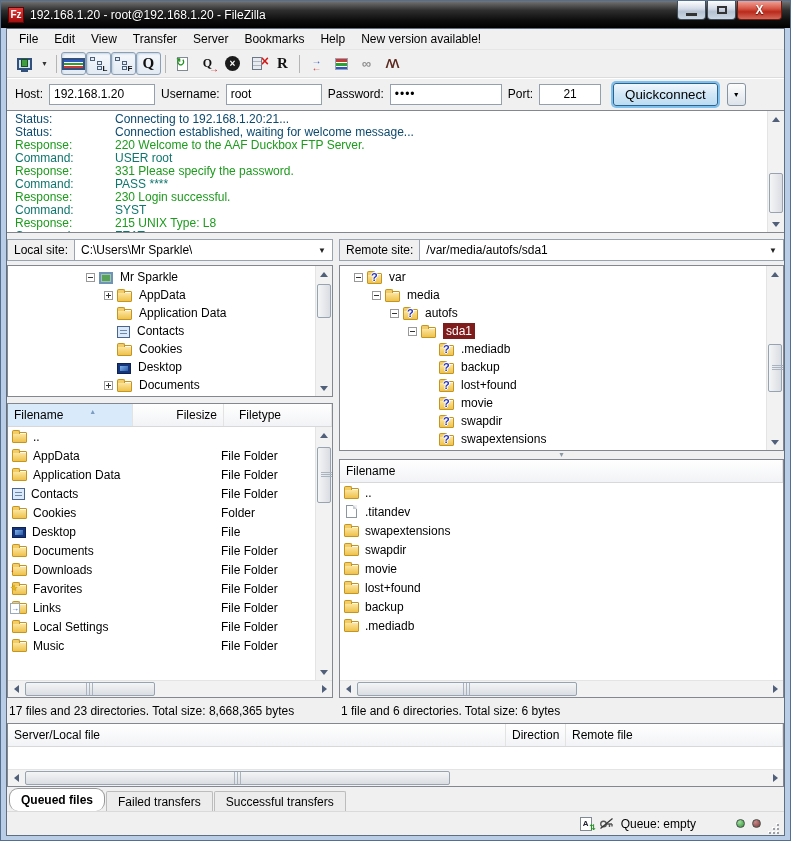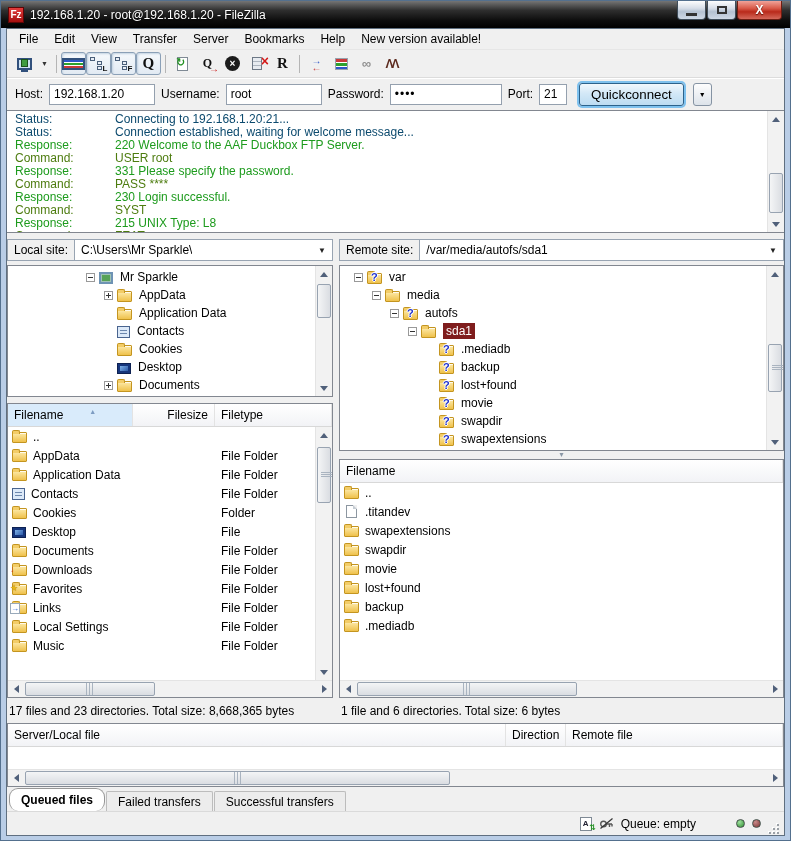--- a/index.html
+++ b/index.html
@@ -58,32 +58,32 @@
   .icn-swap .b { color:#2d56c8; } .icn-swap .r { color:#c83a3a; }
   .icn-filter { width:13px; height:12px; background:linear-gradient(#c83a3a 0 3px,#fff 3px 4px,#2ea12e 4px 7px,#fff 7px 8px,#2d56c8 8px 11px,#fff 11px); border:1px solid #98a2ae; }
   .icn-sync { color:#8f8f8f; font-weight:bold; font-size:13px; }
   .icn-find { color:#5c2a1e; font-weight:bold; font-size:12px; letter-spacing:-2px; }
 
   
   .quickconnect { height:33px; flex:none; display:flex; align-items:center; gap:6px; padding-left:8px;
                   border-top:1px solid #dcdcdc; box-shadow:inset 0 1px 0 #fff; }
   .qc-label { white-space:nowrap; }
   .qi { height:21px; border:1px solid #94a0ae; padding:0 4px; font:12px "Liberation Sans","DejaVu Sans",sans-serif; background:#fff; }
-  .qi.host { width:106px; } .qi.user { width:96px; } .qi.pass { width:112px; letter-spacing:1px; } .qi.port { width:28px; }
+  .qi.host { width:106px; } .qi.user { width:96px; } .qi.pass { width:112px; letter-spacing:1px; } .qi.port { width:62px;text-align:center; }
   .qc-btn { height:23px; padding:0 11px; border:1px solid #2c628b; border-radius:3px; color:#000;
             background:linear-gradient(#f1f8fd,#d3e8f7 45%,#bcdcf2); box-shadow:0 0 0 2px #7ec1ee; margin-left:6px; }
   .qc-drop { width:19px; height:23px; border:1px solid #8593a3; border-radius:3px; margin-left:3px;
              background:linear-gradient(#fdfdfd,#dde3ea); display:flex; align-items:center; justify-content:center; font-size:7px; }
 
   
   .log { height:123px; flex:none; background:#fff; border:1px solid #828790; border-left:none; border-right:none;
          position:relative; overflow:hidden; padding:2px 20px 0 8px; line-height:13px; }
   .logline { display:flex; white-space:nowrap; }
   .loglabel { width:100px; flex:none; }
-  .lt-status { color:#0c4a6e; } .lt-response { color:#1d9b1d; } .lt-command { color:#4d7c0f; }
+  .lt-status { color:#0c4a6e; } .lt-response { color:#1d9b1d; } .lt-command { color:#0f766e; }
 
   
   .vs { position:absolute; top:0; right:0; bottom:0; width:17px; background:#f2f2f2; border-left:1px solid #e4e4e4; }
   .vs .sb { position:absolute; left:0; right:0; height:16px; display:flex; align-items:center; justify-content:center; }
   .vs .sb.up { top:0; } .vs .sb.dn { bottom:0; }
   .tri-up { width:0; height:0; border-left:4px solid transparent; border-right:4px solid transparent; border-bottom:5px solid #50607a; }
   .tri-dn { width:0; height:0; border-left:4px solid transparent; border-right:4px solid transparent; border-top:5px solid #50607a; }
   .tri-lf { width:0; height:0; border-top:4px solid transparent; border-bottom:4px solid transparent; border-right:5px solid #50607a; }
   .tri-rt { width:0; height:0; border-top:4px solid transparent; border-bottom:4px solid transparent; border-left:5px solid #50607a; }
   .vthumb { position:absolute; left:1px; right:1px; border:1px solid #98a3b1; border-radius:2px;
@@ -141,21 +141,21 @@
   .fi-contacts::before { content:''; position:absolute; left:2px; right:2px; top:3px; height:1px; background:#6c87ad;
                          box-shadow:0 3px 0 #6c87ad; }
   .fi-badge::after { position:absolute; left:-3px; top:-1px; font-size:9px; line-height:9px; }
   .fi-down::after { content:'↓'; color:#cf3a10; font-weight:bold; }
   .fi-star::after { content:'★'; color:#e7b519; text-shadow:0 0 1px #96701c; }
   .fi-link::after { content:'→'; color:#2a5fd0; font-size:8px; background:#fff; border:1px solid #9ab; }
 
   
   .listbox { border:1px solid #828790; background:#fff; display:flex; flex-direction:column; overflow:hidden; flex:1; min-height:0; }
   .lheader { height:23px; flex:none; display:grid; align-items:stretch; background:linear-gradient(#fff,#f2f3f6);
-             border-bottom:1px solid #d8d8d8; }
+             border-bottom:1px solid #d8d8d8;gap:9px; }
   .lheader.localgrid { grid-template-columns:125px 82px 1fr; }
   .lheader.remotegrid { grid-template-columns:1fr; }
   .hcell { display:flex; align-items:center; padding:0 6px; border-right:1px solid #e3e3e3; overflow:hidden; }
   .hcell.sorted { background:#d9ebfb; }
   .hcell.right { justify-content:flex-end; }
   .sortmark { font-size:7px; color:#7d9cc2; margin-left:26px; margin-bottom:8px; }
   .rows { flex:1; position:relative; overflow:hidden; }
   .rows.padscroll { padding-right:17px; }
   .lrow { height:19px; display:grid; align-items:center; }
   .lrow.localgrid { grid-template-columns:125px 82px 1fr; }

